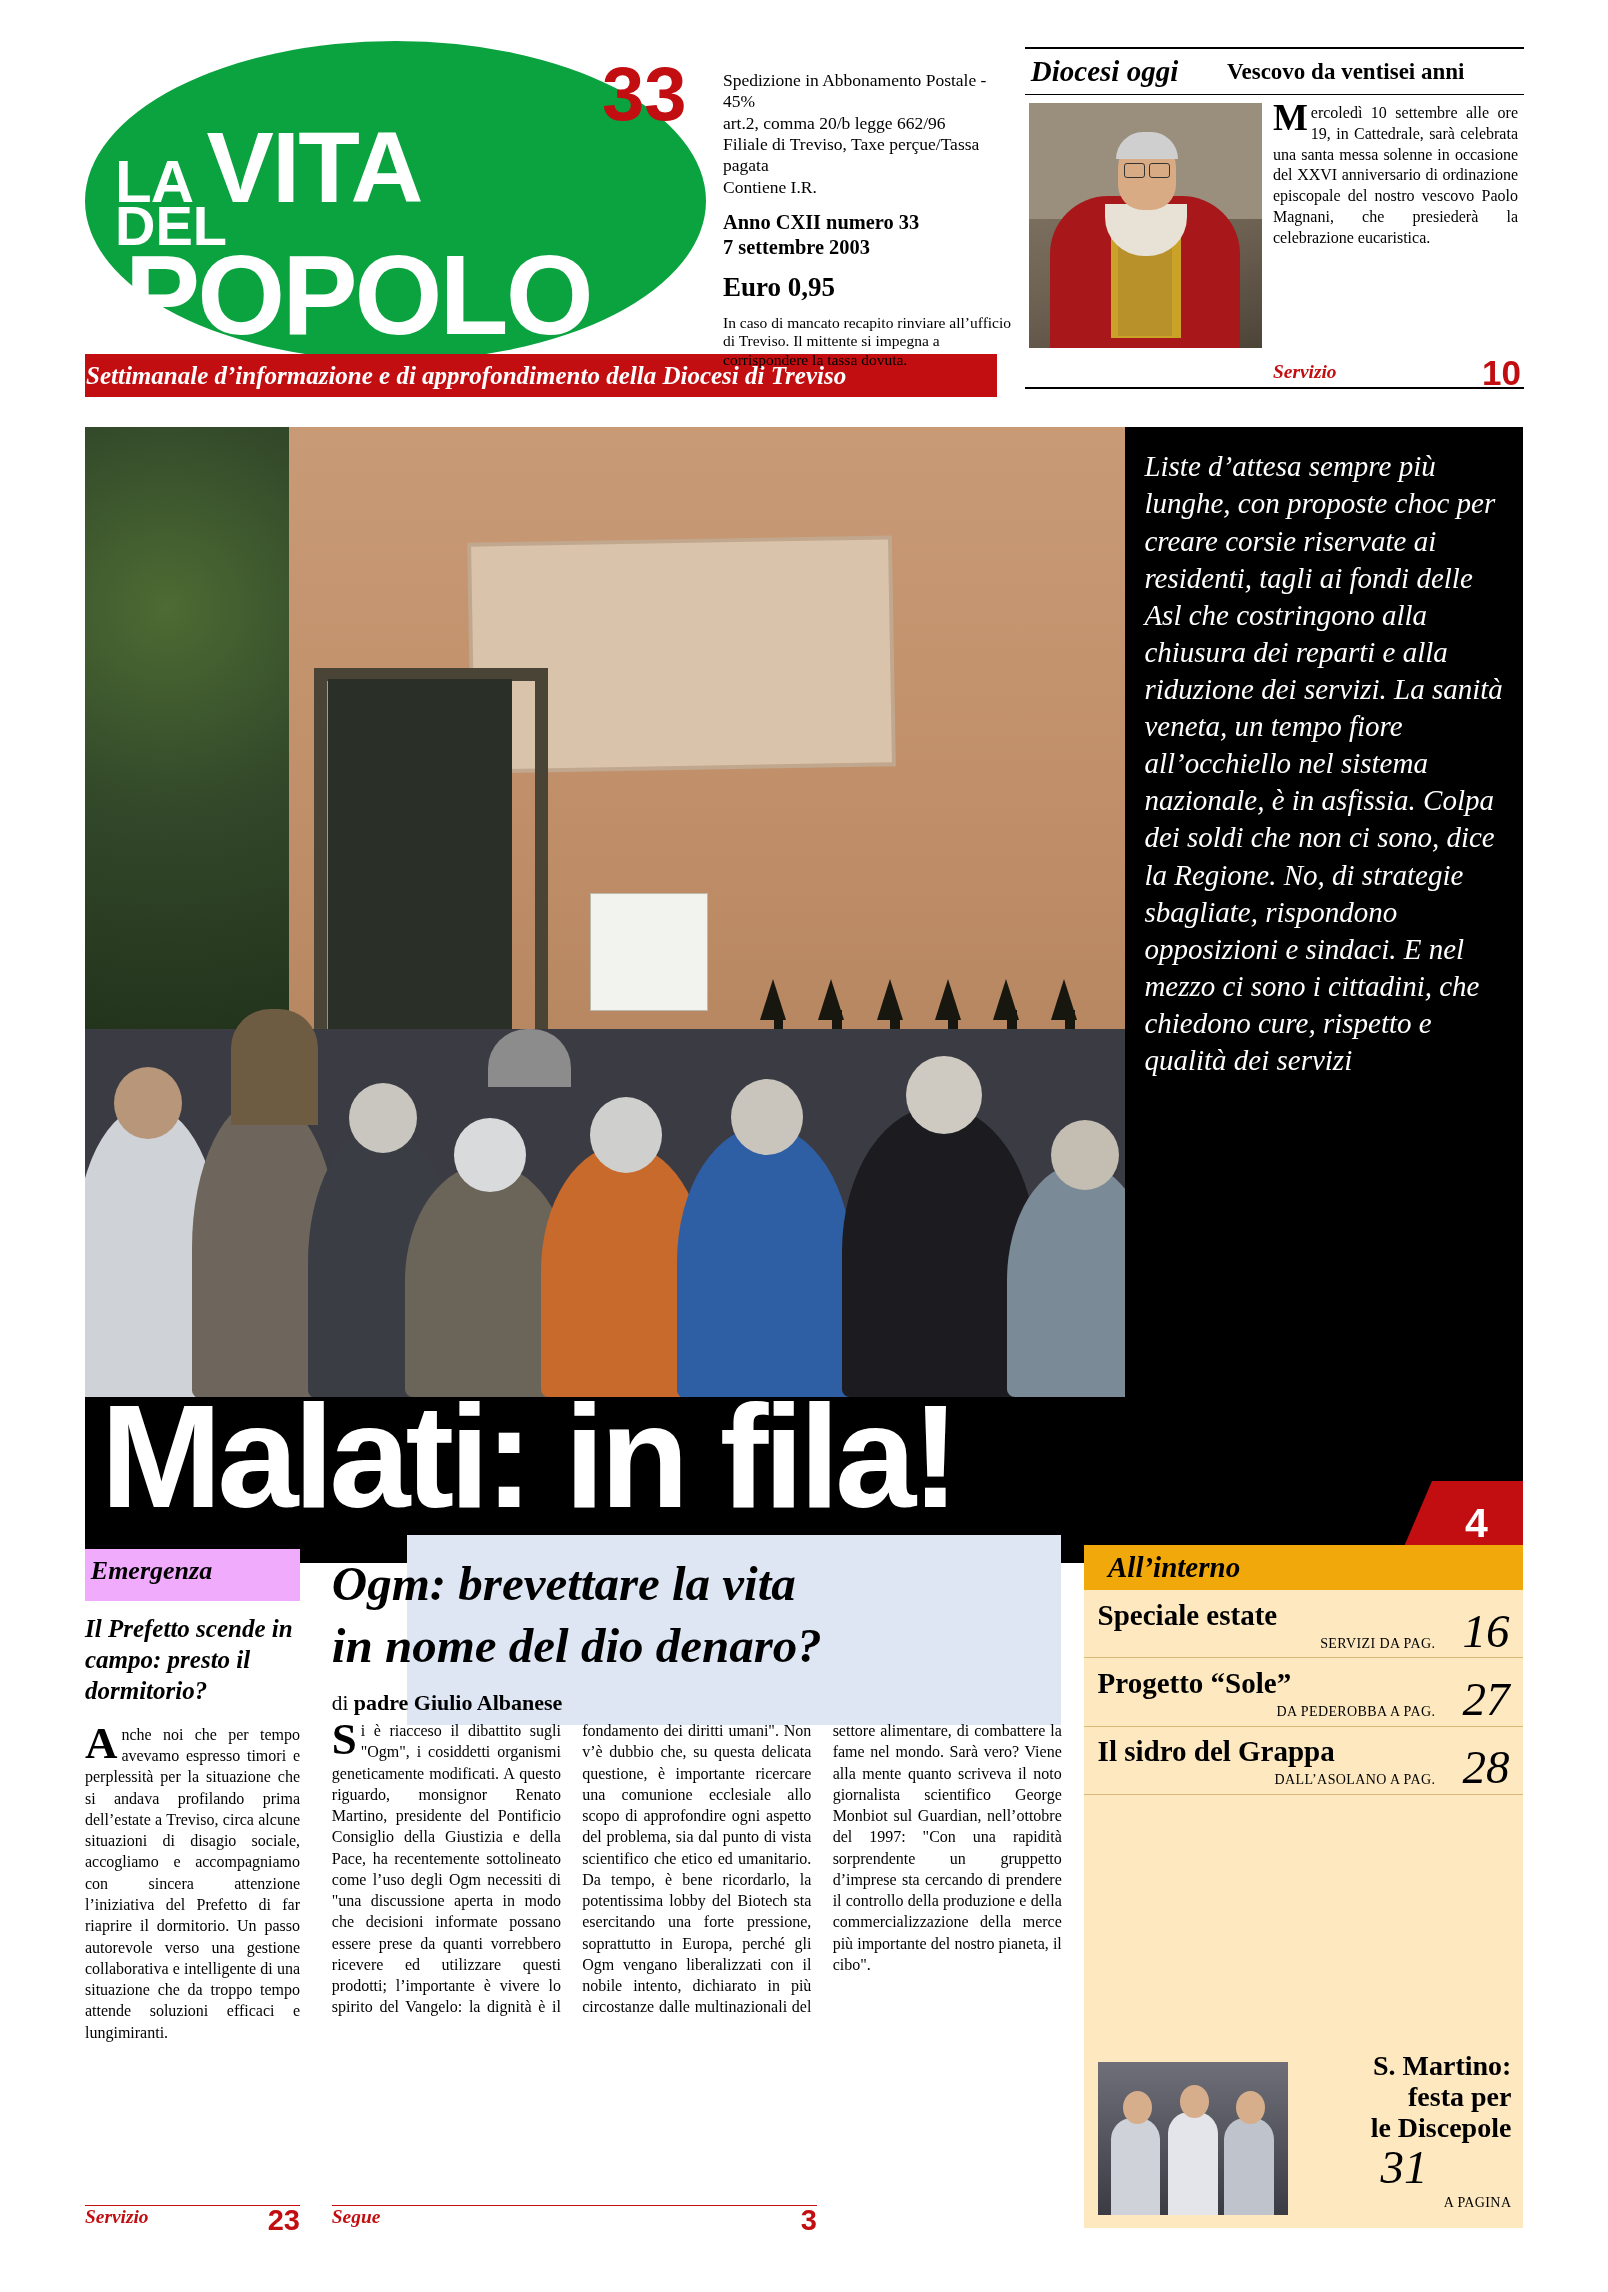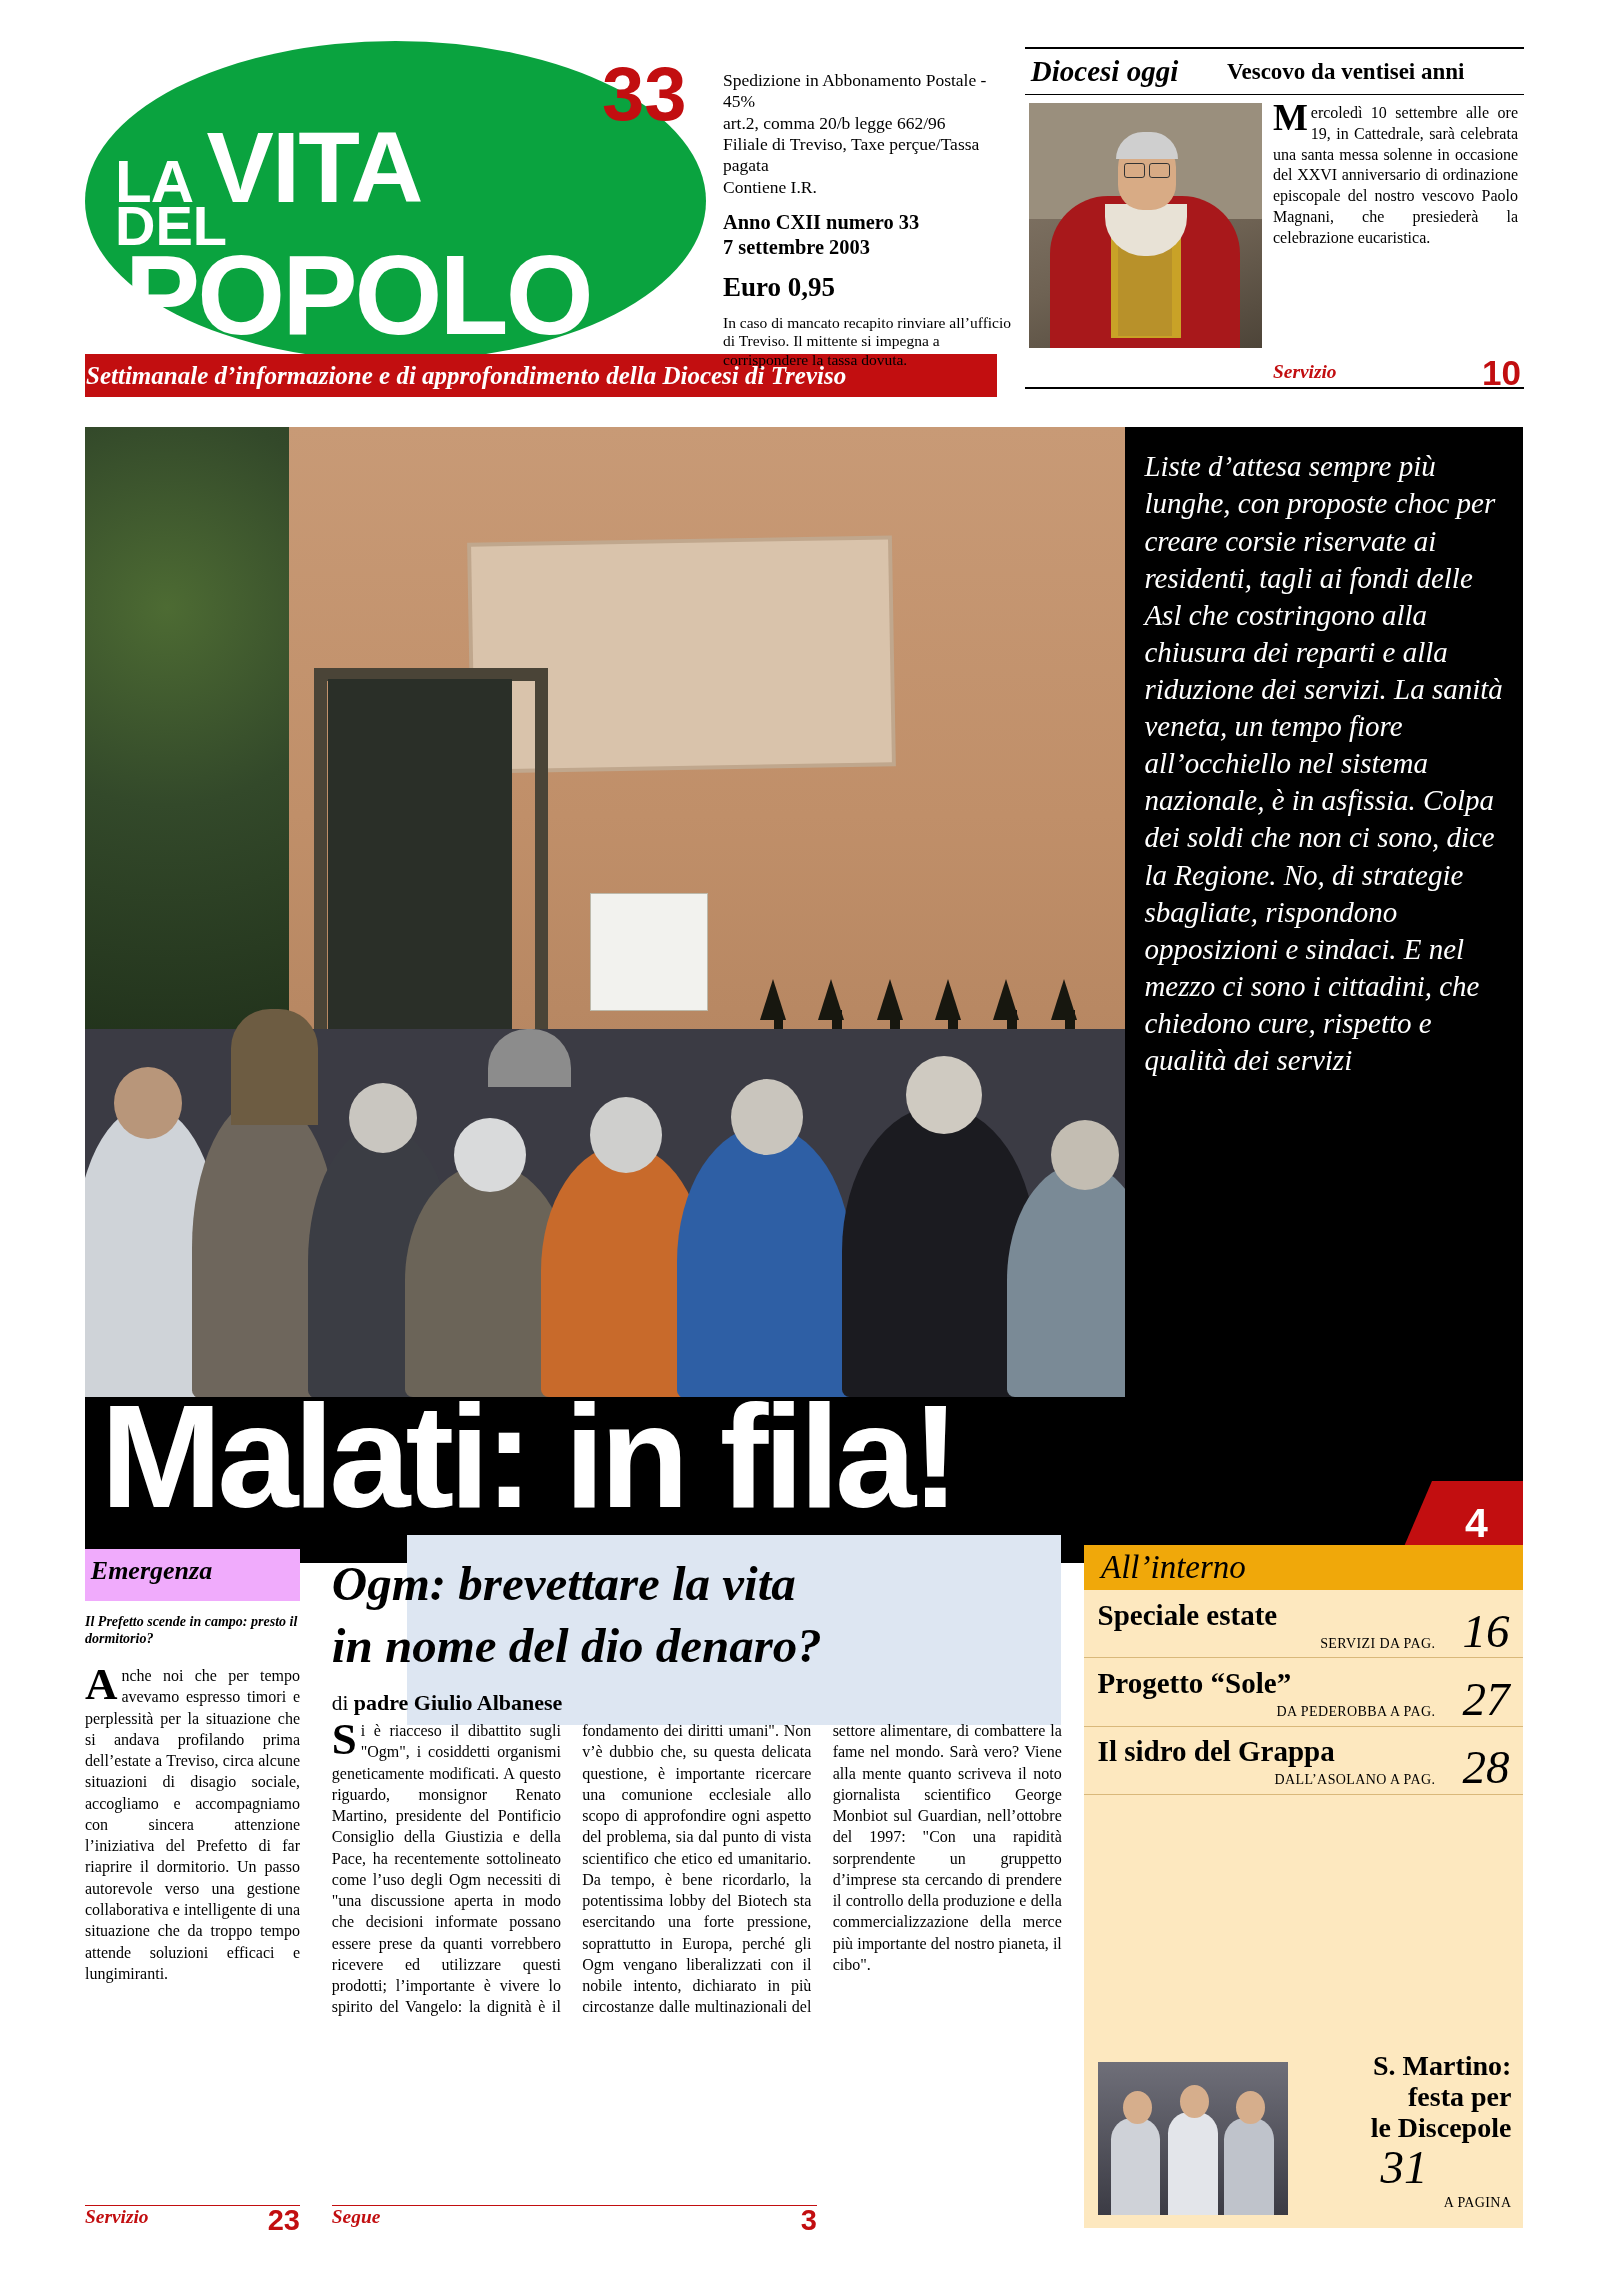--- a/index.html
+++ b/index.html
@@ -111,21 +111,21 @@
   .p{position:absolute;border-radius:50% 50% 7.8px 7.8px;}
   .head{position:absolute;border-radius:50%;}
 
   
   .lower{position:absolute;left:85px;top:1549px;width:1438px;height:679px;}
 
   
   .emerg{position:absolute;left:0;top:0;width:215px;height:679px;}
   .emerg-head{width:215px;height:52px;background:#f0abfc;}
   .emerg-head span{font-style:italic;font-weight:bold;font-size:26px;line-height:43px;padding-left:5.8px;display:block;}
-  .emerg-sub{font-style:italic;font-weight:bold;font-size:14px;line-height:1.25;margin-top:11.6px;}
+  .emerg-sub{font-style:italic;font-weight:bold;font-size:25px;line-height:1.25;margin-top:11.6px;}
   .emerg-body{font-size:16px;line-height:1.33;text-align:justify;margin-top:17.5px;}
   .emerg-body .dropcap{float:left;font-size:45px;line-height:35px;font-weight:bold;padding:1.9px 3.9px 0 0;}
   .emerg-foot{position:absolute;left:0;bottom:0;width:215px;border-top:1.9px solid #c20e10;}
   .emerg-foot .s{color:#c20e10;font-style:italic;font-weight:bold;font-size:19.4px;}
   .emerg-foot .n{position:absolute;right:0;top:-1.9px;color:#c20e10;font-weight:bold;font-size:29px;font-family:"Liberation Sans",sans-serif;}
 
   
   .ogm{position:absolute;left:239px;top:0;width:737px;height:679px;}
   .ogm-bg{position:absolute;left:83px;top:-13.6px;width:654px;height:190px;background:#dde6f2;}
   .ogm-h{position:relative;font-style:italic;font-weight:bold;font-size:49px;line-height:1.12;margin:7.8px 0 0 7.8px;}
@@ -134,21 +134,21 @@
   .ogm-cols{position:absolute;left:7.8px;top:171px;width:730px;height:483px;
     column-count:3;column-gap:21.3px;font-size:16px;line-height:1.33;text-align:justify;}
   .ogm-cols .dropcap{float:left;font-size:45px;line-height:35px;font-weight:bold;padding:1.9px 3.9px 0 0;}
   .ogm-foot{position:absolute;left:7.8px;bottom:0;width:485px;border-top:1.9px solid #c20e10;}
   .ogm-foot .s{color:#c20e10;font-style:italic;font-weight:bold;font-size:19.4px;}
   .ogm-foot .n{position:absolute;right:0;top:-1.9px;color:#c20e10;font-weight:bold;font-size:29px;font-family:"Liberation Sans",sans-serif;}
 
   
   .inside{position:absolute;left:999px;top:-3.9px;width:439px;height:683px;background:#fde8bf;}
   .inside-head{width:439px;height:45px;background:#f0a80a;}
-  .inside-head span{font-style:italic;font-weight:normal;font-size:33px;line-height:45px;padding-left:17px;display:block;}
+  .inside-head span{font-style:italic;font-weight:bold;font-size:29px;line-height:45px;padding-left:24px;display:block;}
   .ins-item{position:relative;padding:9.7px 11.6px 5.8px 13.6px;border-bottom:1px solid #d9b87a;}
   .ins-t{font-weight:bold;font-size:29px;line-height:1.1;}
   .ins-sub{font-size:14px;letter-spacing:0.4px;text-align:right;padding-right:76px;margin-top:3.9px;}
   .ins-n{position:absolute;right:13.6px;top:13.6px;font-style:italic;font-size:47px;}
   .ins-photo{position:absolute;left:13.6px;bottom:13.6px;width:190px;height:153px;background:#4b4a52;overflow:hidden;}
   .ins-last{position:absolute;right:11.6px;bottom:17.5px;width:215px;text-align:right;}
   .ins-last .ins-t{font-size:28px;line-height:1.12;}
   .ins-last .ins-sub{padding-right:0;text-align:right;}
   .ins-last .ins-n2{font-style:italic;font-size:47px;display:block;text-align:center;line-height:1;}
 

